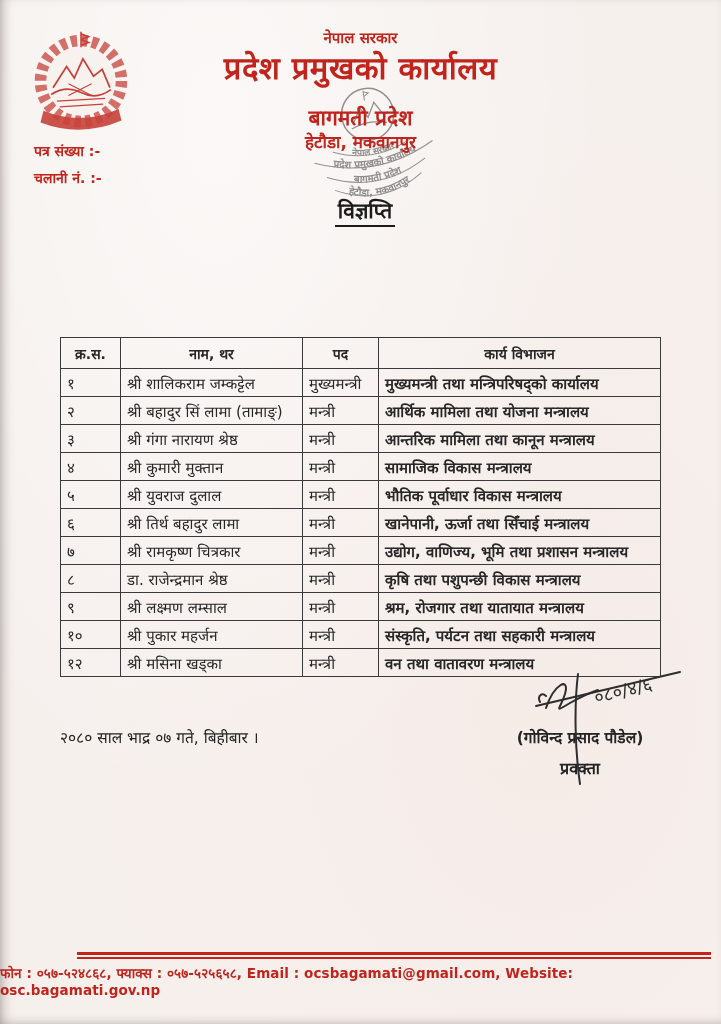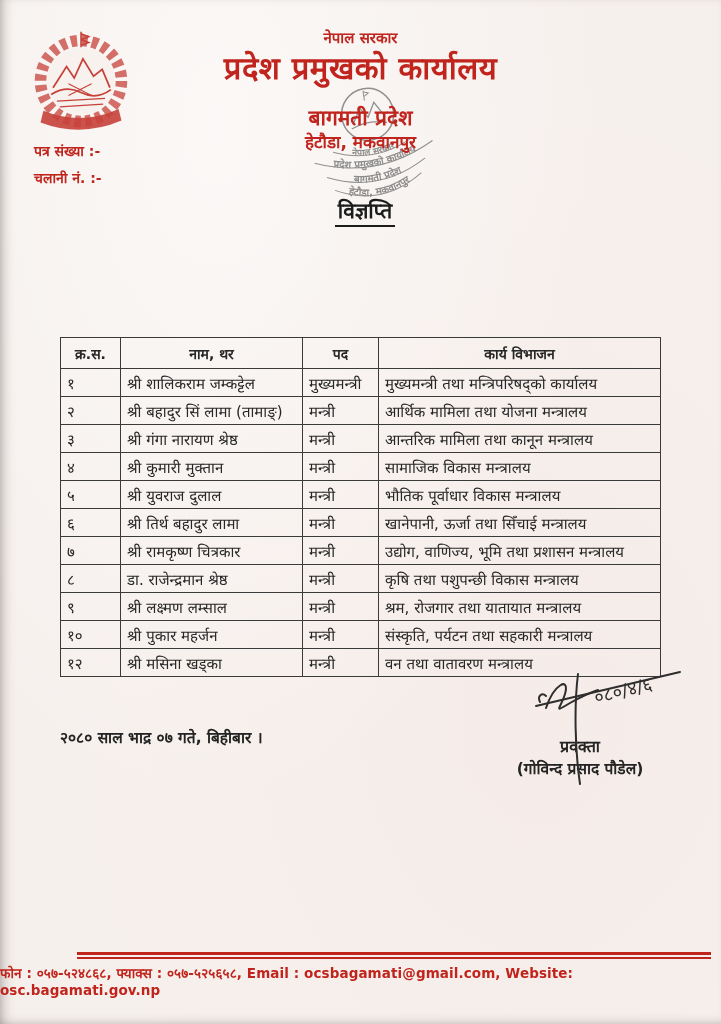--- a/index.html
+++ b/index.html
@@ -43,23 +43,23 @@
     border:1.6px solid #3a3a3a;
     font-size:15px;color:#272727;
     padding:2px 6px;height:23px;
     white-space:nowrap;overflow:hidden;
     text-align:left;vertical-align:middle;
   }
   table.cab th{font-weight:700;font-size:14px;text-align:center;height:26px;}
   td.c-sn{padding-left:13px;}
   td.c-name{padding-left:12px;}
   td.c-pos{text-align:center;padding:2px 2px;}
-  td.c-port{padding-left:8px;}
-
-  #date-line{position:absolute;left:60px;top:726px;font-size:15.5px;font-weight:700;color:#242424;text-align:right;}
+  td.c-port{padding-left:8px;font-weight:bold;}
+
+  #date-line{position:absolute;left:60px;top:726px;font-size:15.5px;font-weight:400;color:#242424;text-align:right;}
   #sign-block{position:absolute;left:462px;top:726px;width:236px;text-align:center;}
   #sign-name{font-size:15.5px;font-weight:600;color:#242424;}
   #sign-desg{margin-top:9px;font-size:16px;font-weight:600;color:#242424;}
   #scribble{position:absolute;left:520px;top:662px;z-index:1;}
 
   #footer-rule{position:absolute;left:77px;top:952px;width:634px;height:2px;
     border-top:3px solid #c0241c;border-bottom:2px solid #c0241c;}
   #footer-text{position:absolute;left:0;right:0;top:964px;text-align:left;
     font-size:13.5px;font-weight:700;color:#c0241c;letter-spacing:.1px;}
 </style>
@@ -219,20 +219,20 @@
     <g fill="none" stroke="#2e2e2e" stroke-width="2" stroke-linecap="round">
       <path d="M26 46 C34 22 50 14 45 32 C41 46 32 52 50 41 C66 32 72 30 78 28"></path>
       <path d="M16 44 L160 10"></path>
       <path d="M58 12 C54 44 55 88 60 122"></path>
       <path d="M20 40 c-3 -6 2 -10 6 -6"></path>
     </g>
     <text transform="translate(76,42) rotate(-14)" font-size="18" fill="#2e2e2e">०८०/४/६</text>
   </svg>
 
   <div id="sign-block">
+    <div id="sign-name">(गोविन्द प्रसाद पौडेल)</div>
     <div id="sign-desg">प्रवक्ता</div>
-    <div id="sign-name">(गोविन्द प्रसाद पौडेल)</div>
   </div>
 
   <div id="footer-rule"></div>
   <div id="footer-text">फोन : ०५७-५२४८६८, फ्याक्स : ०५७-५२५६५८, Email : ocsbagamati@gmail.com, Website: osc.bagamati.gov.np</div>
 
 </div>
 
 </body></html>

